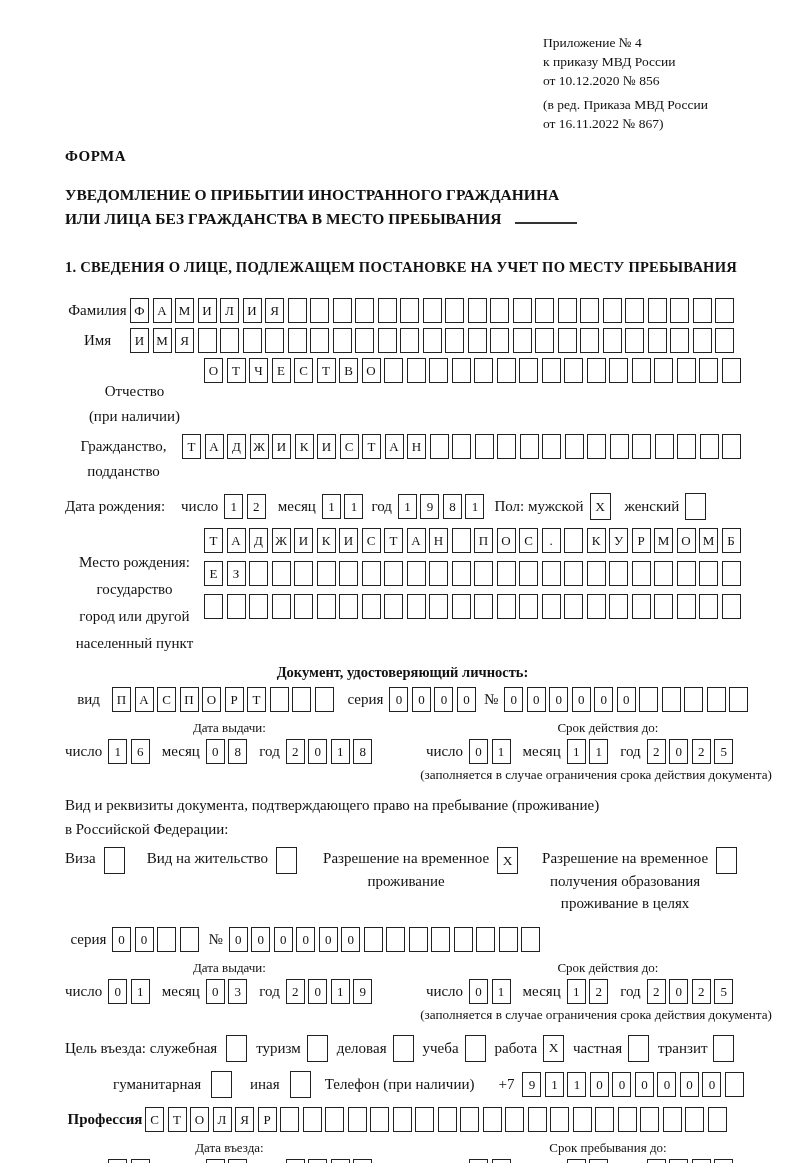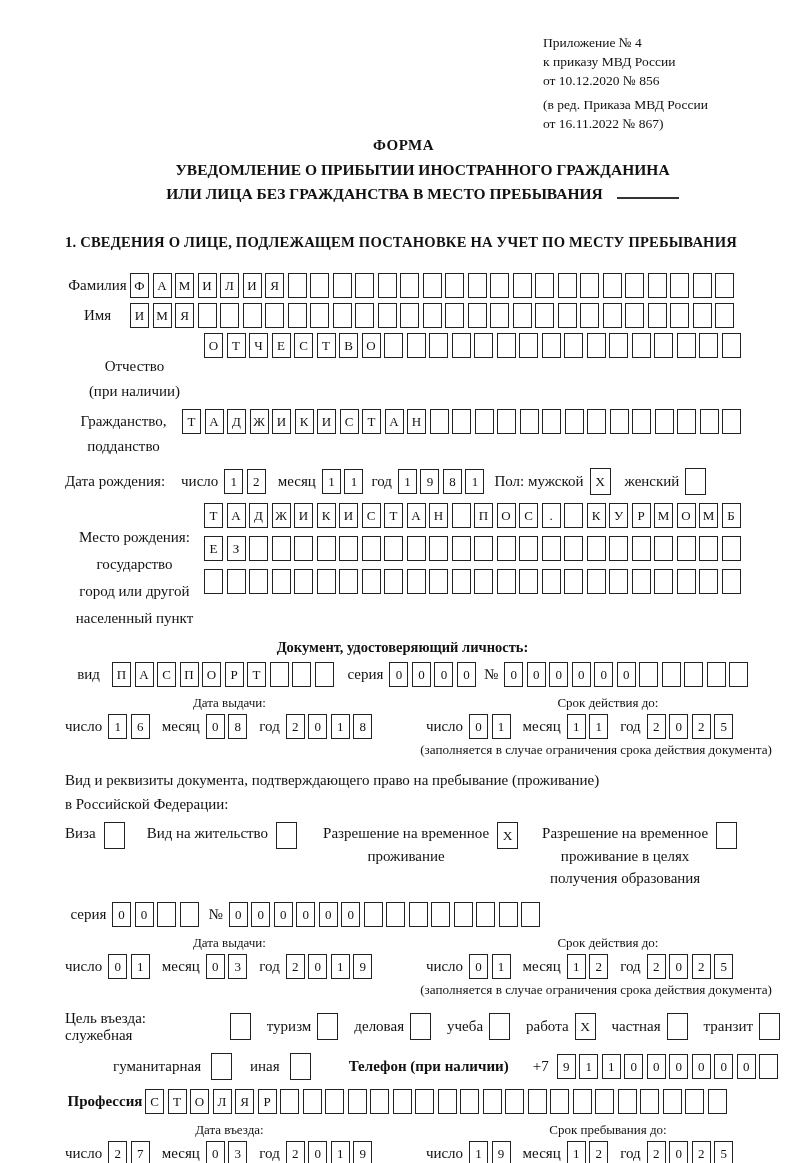--- a/index.html
+++ b/index.html
@@ -4,22 +4,22 @@
 <style>
   html,body{margin:0;padding:0;background:#fff;}
   .page{
     width:800px;height:1163px;box-sizing:border-box;
     padding:34px 20px 10px 65px;
     font-family:"Liberation Serif", "DejaVu Serif", serif;
     font-size:15px;color:#111;overflow:hidden;background:#fff;
   }
   .annex{width:225px;margin-left:auto;margin-right:12px;font-size:13.5px;line-height:1.4;}
   .annex .gap{height:5px;}
-  .forma{font-weight:bold;text-align:center;margin:4px 38px 0 0;font-size:15px;letter-spacing:.5px;}
-  .title{font-weight:bold;text-align:center;font-size:15.5px;line-height:1.55;margin-top:4px;}
+  .forma{font-weight:bold;text-align:left;margin:15px 38px 0 0;font-size:15px;letter-spacing:.5px;}
+  .title{font-weight:bold;font-size:15.5px;line-height:1.55;margin-top:18px;}
   .uline{display:inline-block;width:62px;border-bottom:2px solid #333;margin-left:14px;vertical-align:baseline;}
   .sec1{font-weight:bold;font-size:14.6px;margin-top:28px;letter-spacing:.2px;}
   .cells{display:flex;gap:3.5px;flex:none;}
   .cell{flex:none;width:17px;height:23px;border:1.5px solid #222;display:flex;align-items:center;justify-content:center;font-size:13px;line-height:1;}
   .cb{flex:none;display:inline-flex;width:19px;height:25px;border:1.6px solid #222;align-items:center;justify-content:center;font-size:13.5px;}
   .frow{display:flex;align-items:center;margin-top:5px;text-align:center;}
   .frow.top{align-items:flex-start;}
   .lbl{flex:none;}
   .w65{width:65px;}
   .w117{width:117px;}
@@ -36,21 +36,21 @@
   .dr-left{width:46%;}
   .dr-right{flex:1;padding-left:32px;}
   .dr-left .dl,.dr-right .dl{margin-right:6px;}
   .dr-left .dl2,.dr-right .dl2{margin:0 6px 0 12px;}
   .note{font-size:13.2px;text-align:right;margin:3px 8px 0 0;}
   .para{margin-top:10px;line-height:1.6;}
   .permits{display:flex;align-items:flex-start;margin-top:6px;}
   .permit{display:flex;align-items:flex-start;gap:8px;}
   .permit .txt{text-align:center;line-height:1.5;}
   .opt{display:flex;align-items:center;gap:6px;}
-  .purpose{display:flex;align-items:center;gap:16px;margin-top:12px;flex-wrap:nowrap;}
+  .purpose{display:flex;align-items:center;gap:9px;margin-top:12px;flex-wrap:nowrap;}
   .purpose2{display:flex;align-items:center;margin-top:9px;padding-left:48px;}
   .mig{display:flex;align-items:center;margin-top:8px;}
 </style>
 </head>
 <body>
 
 <div class="page">
 
   <div class="annex">
     <div>Приложение № 4</div>
@@ -419,22 +419,22 @@
     <span class="permit" style="margin-left:26px;">
       <span class="txt">
         <div>Разрешение на временное</div>
         <div>проживание</div>
       </span>
       <span class="cb">X</span>
     </span>
     <span class="permit" style="margin-left:24px;">
       <span class="txt">
         <div>Разрешение на временное</div>
+        <div>получения образования</div>
         <div>проживание в целях</div>
-        <div>получения образования</div>
       </span>
       <span class="cb"></span>
     </span>
   </div>
 
   <div class="frow" style="margin-top:12px;">
     <span class="lbl" style="width:47px;">серия</span>
     <span class="cells">
         <span class="cell">0</span>
         <span class="cell">0</span>
@@ -533,21 +533,21 @@
       <span>транзит</span>
       <span class="cb"></span>
     </span>
   </div>
 
   <div class="purpose2">
     <span>гуманитарная</span>
     <span class="cb" style="margin-left:10px;"></span>
     <span style="margin-left:18px;">иная</span>
     <span class="cb" style="margin-left:10px;"></span>
-    <span style="margin-left:38px;font-weight:bold;">Телефон (при наличии)</span>
+    <span style="margin-left:14px;">Телефон (при наличии)</span>
     <span style="margin-left:24px;margin-right:8px;">+7</span>
     <span class="cells">
         <span class="cell">9</span>
         <span class="cell">1</span>
         <span class="cell">1</span>
         <span class="cell">0</span>
         <span class="cell">0</span>
         <span class="cell">0</span>
         <span class="cell">0</span>
         <span class="cell">0</span>

